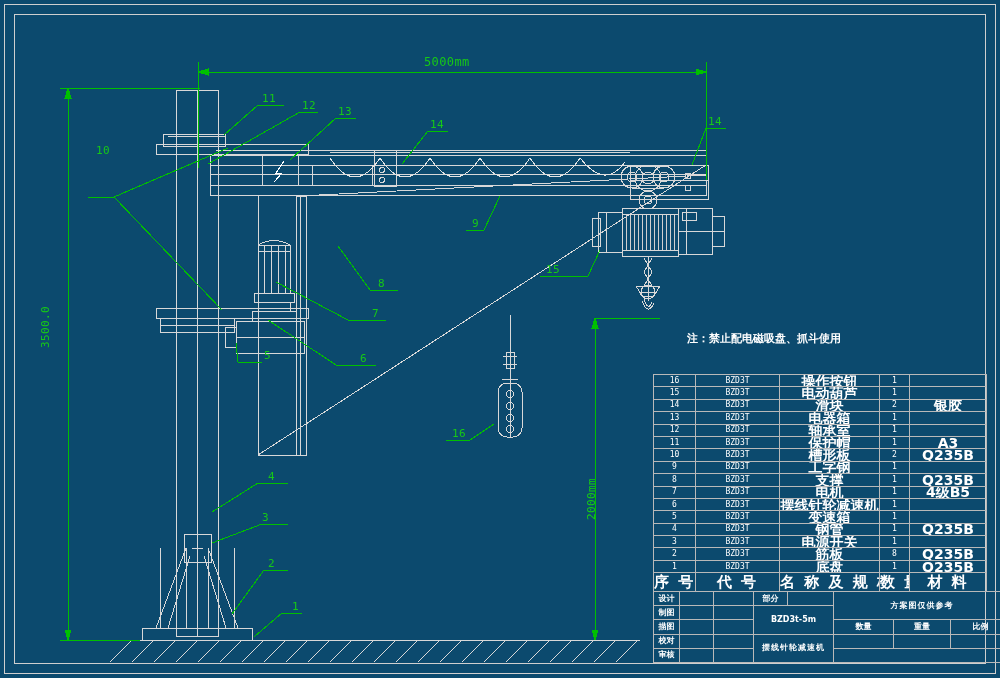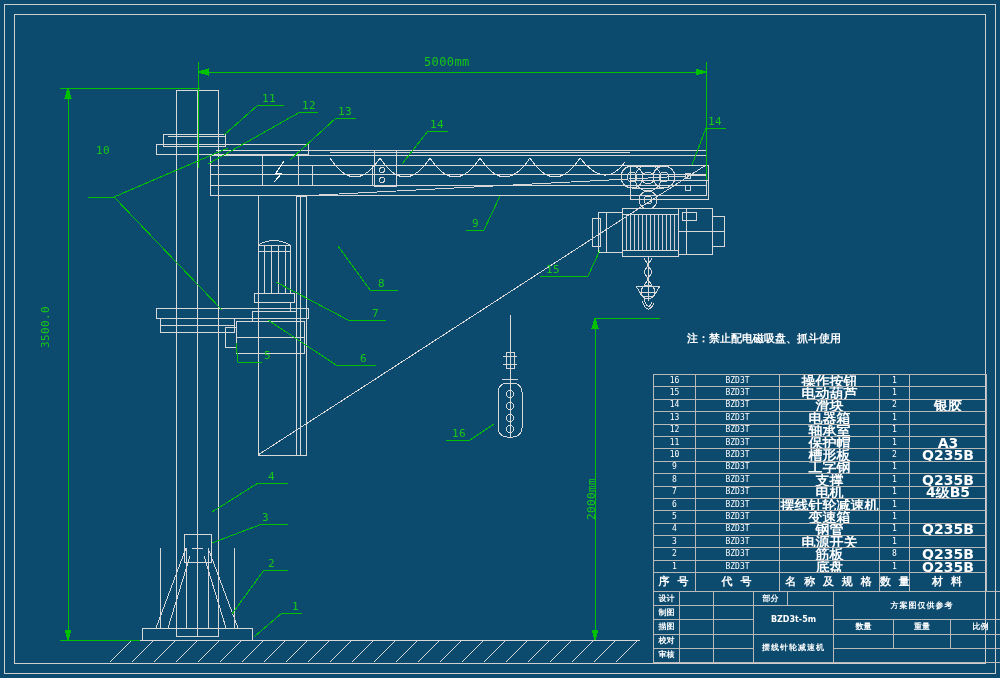--- a/index.html
+++ b/index.html
@@ -20,21 +20,21 @@
   
   .note{position:absolute;left:687px;top:333px;color:#ffffff;font-family:"DejaVu Sans",sans-serif;
         font-size:11px;line-height:12px;white-space:nowrap;font-weight:bold;}
 
   
   #parts{position:absolute;left:653px;top:374px;width:333px;border-collapse:collapse;
          table-layout:fixed;font-family:"DejaVu Sans Mono",monospace;}
   #parts td{border:1px solid #b9b9b9;color:#fff;font-size:8px;line-height:8px;height:11.4px;
             text-align:center;padding:0;overflow:hidden;white-space:nowrap;}
   #parts td.cn{font-family:"DejaVu Sans",sans-serif;font-size:14px;font-weight:bold;}
-  #parts tr.hdr td{height:18px;font-size:11px;letter-spacing:2px;font-weight:bold;}
+  #parts tr.hdr td{height:18px;font-size:15px;letter-spacing:2px;font-weight:bold;}
   .c-no{width:42px}.c-code{width:84px}.c-name{width:100px}.c-qty{width:30px}.c-mat{width:77px}
 
   
   #tblock{position:absolute;left:653px;top:591px;width:333px;height:72px;border-collapse:collapse;table-layout:fixed;}
   #tblock td{border:1px solid #b9b9b9;color:#fff;font-family:"DejaVu Sans",sans-serif;
              font-size:8px;line-height:8px;text-align:center;padding:0;overflow:hidden;white-space:nowrap;font-weight:bold;}
   .tb-lab{width:26px}.tb-a{width:34px}.tb-b{width:40px}
   .big{font-size:10px;letter-spacing:1px;}
   .mono{font-family:"DejaVu Sans Mono",monospace;font-size:9px;font-weight:normal;letter-spacing:0;}
 </style>

